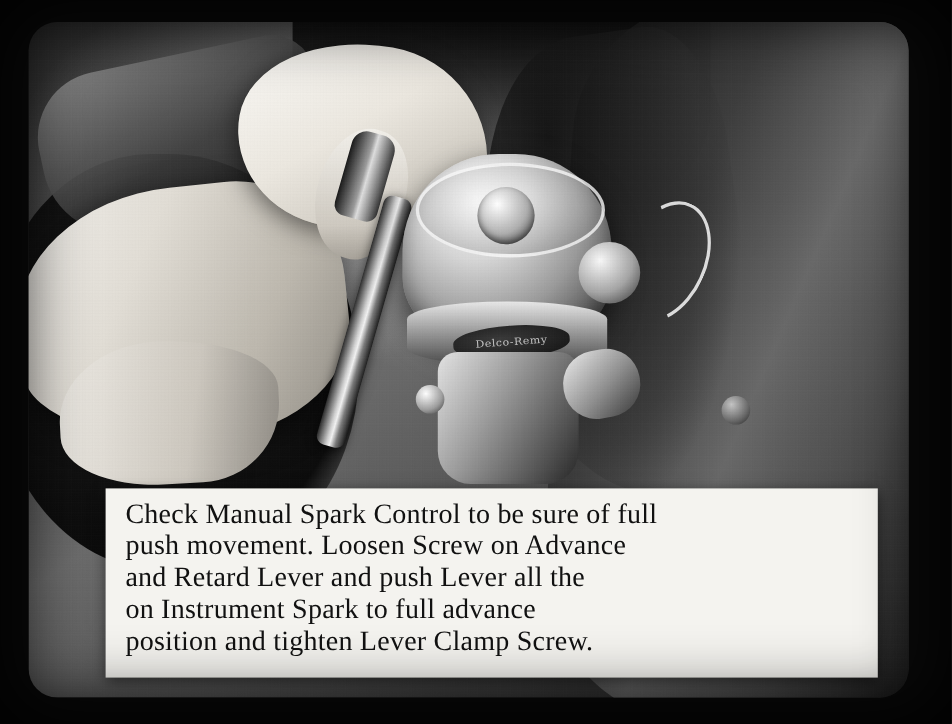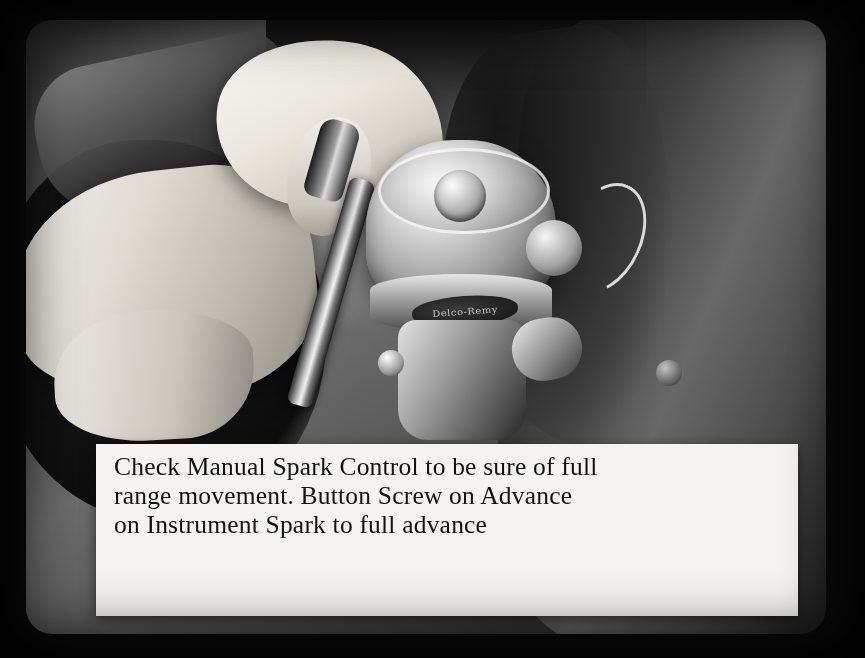--- a/index.html
+++ b/index.html
@@ -344,18 +344,20 @@
     </div>
     <div class="blob" id="dist-body-lower"></div>
     <div class="blob" id="dist-arm"></div>
     <div class="blob" id="screw-highlight"></div>
     <div class="blob" id="bolt-right"></div>
 
     <div id="grain"></div>
 
     <div id="caption">
       <p>Check Manual Spark Control to be sure of full</p>
-      <p>range movement. Button Screw on Advance</p>
+      <p>push movement. Loosen Screw on Advance</p>
+      <p>and Retard Lever and push Lever all the</p>
       <p>on Instrument Spark to full advance</p>
+      <p>position and tighten Lever Clamp Screw.</p>
     </div>
 
   </div>
 </div>
 
 </body></html>

